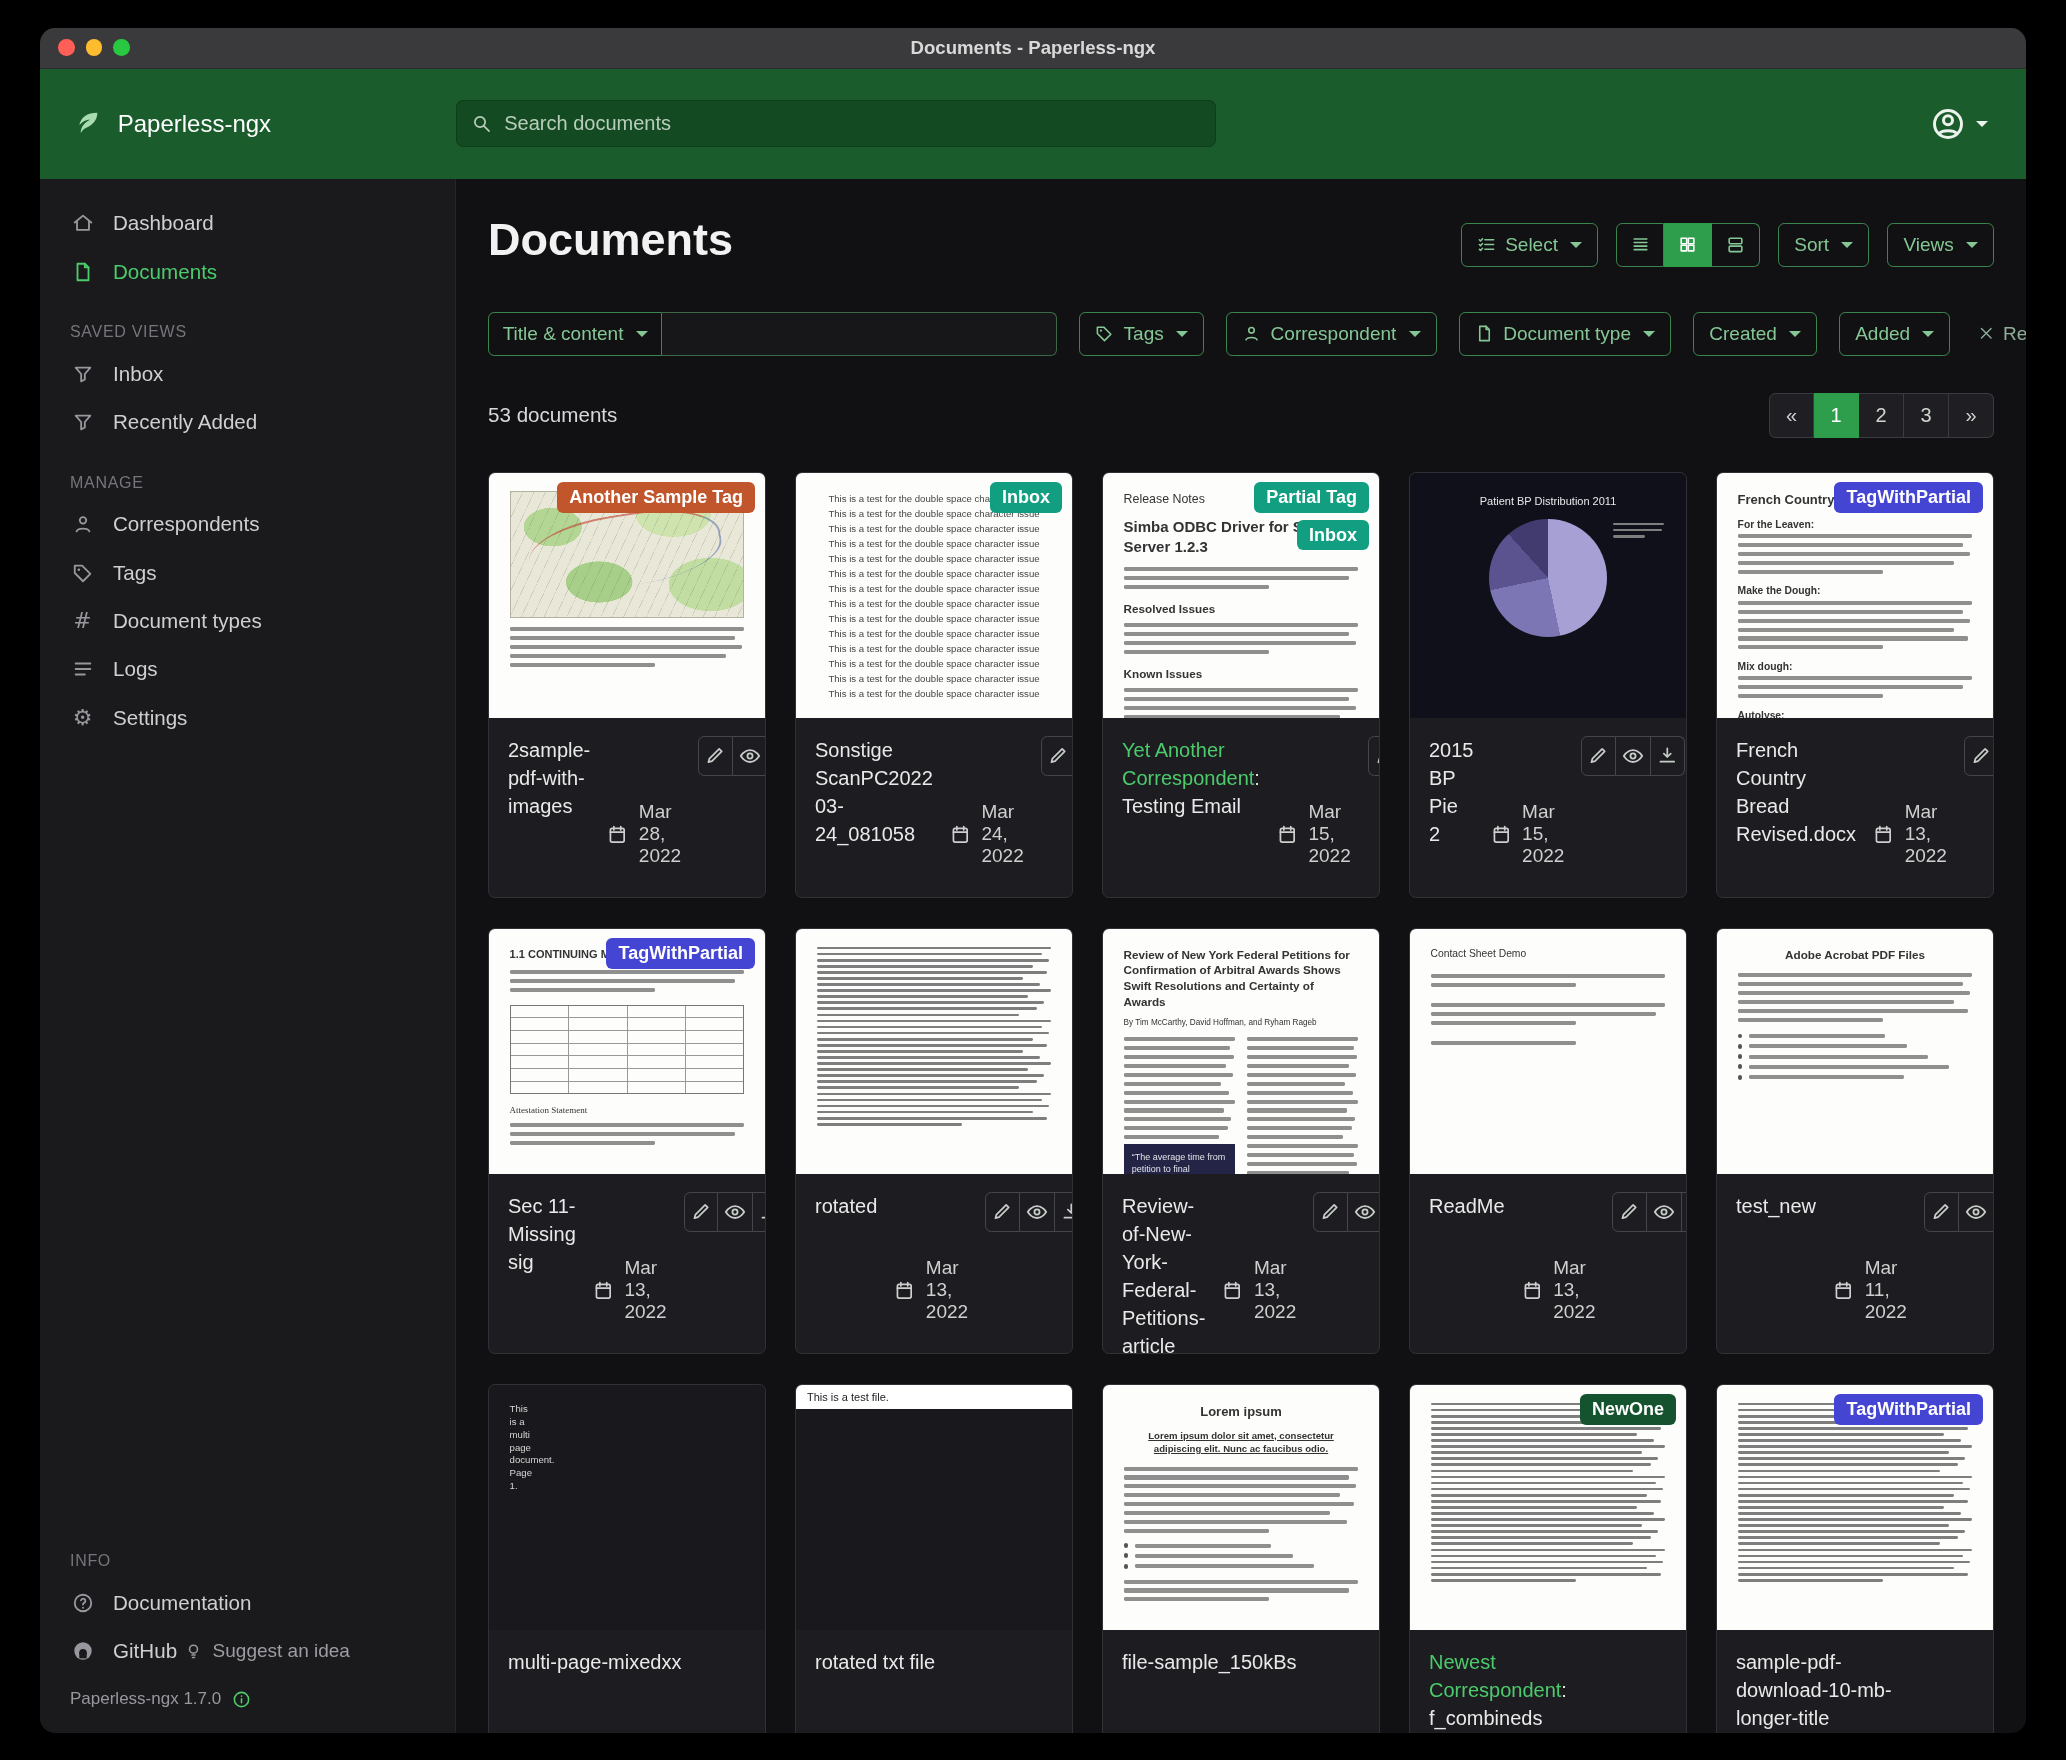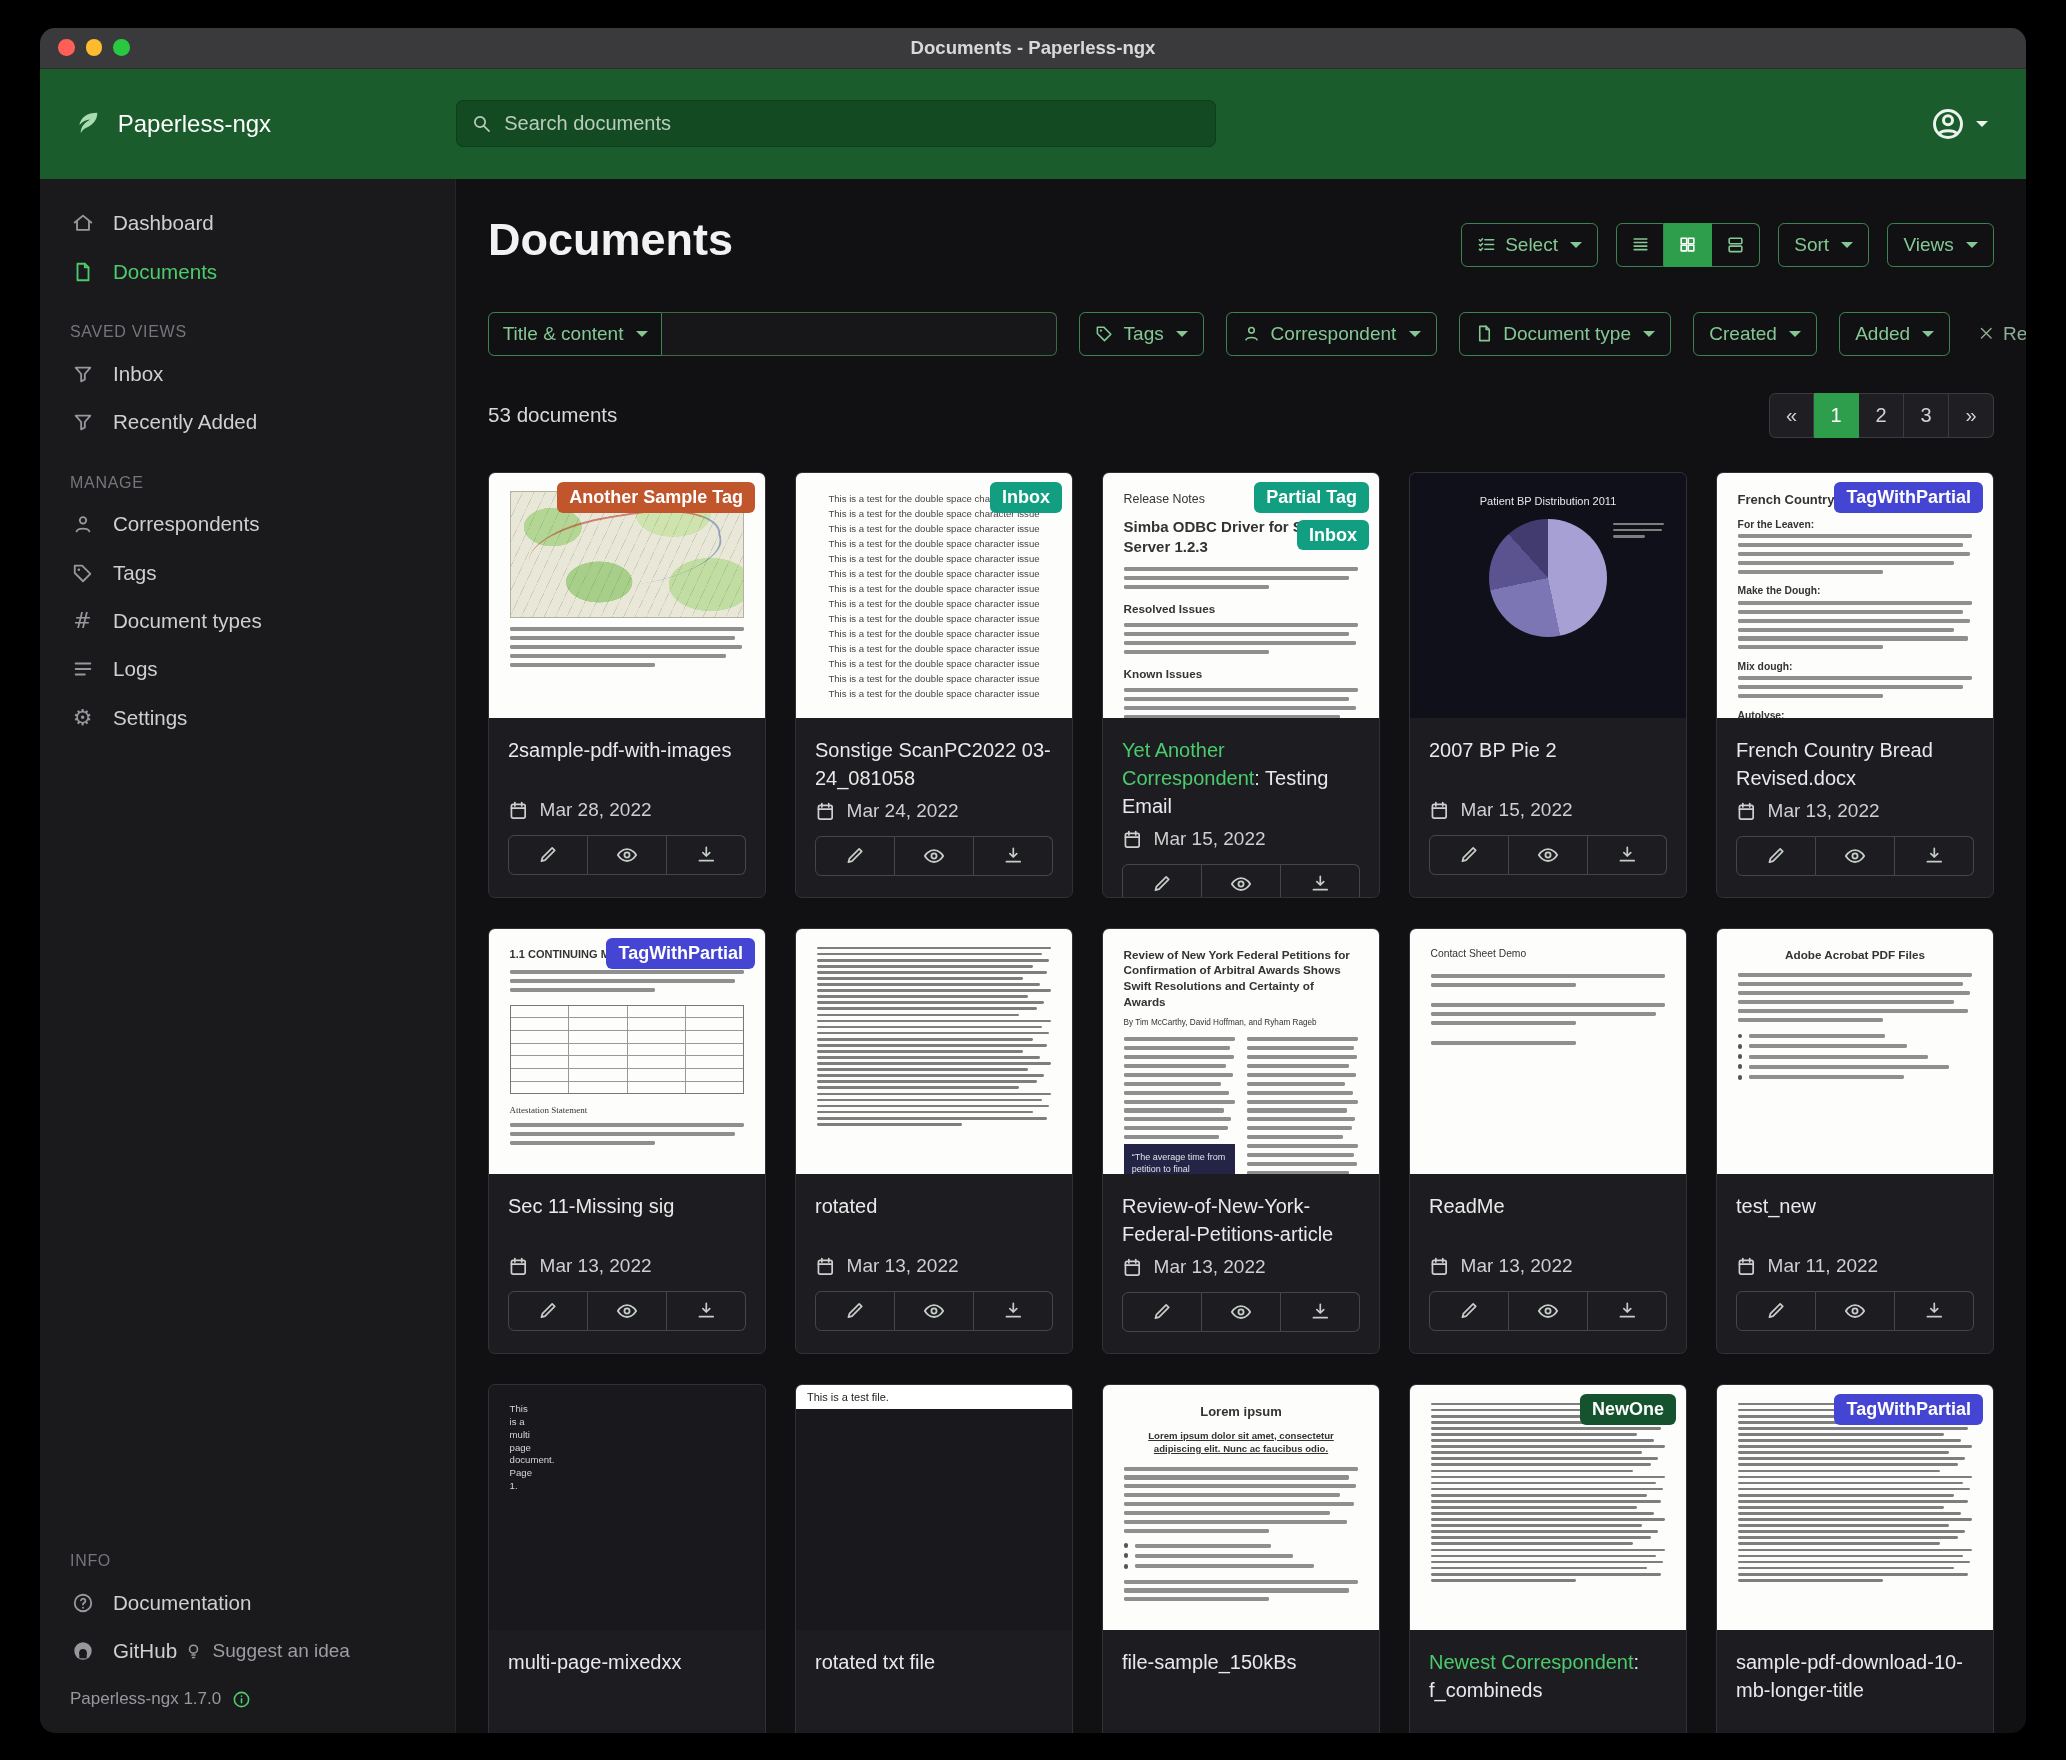--- a/index.html
+++ b/index.html
@@ -65,21 +65,21 @@
   .pg + .pg{border-left:0;}
   .pg:first-child{border-radius:6.2px 0 0 6.2px;}
   .pg:last-child{border-radius:0 6.2px 6.2px 0;}
   .pg.active{background:#2f9e4c;border-color:#2f9e4c;color:#fff;}
   
   .doc-grid{display:grid;grid-template-columns:repeat(5,1fr);gap:30px 29px;grid-auto-rows:426px;}
   .doc-card{background:#1d1d21;border:0.7px solid #303036;border-radius:6.9px;overflow:hidden;display:flex;flex-direction:column;}
   .thumb{position:relative;height:245px;flex:none;background:#fdfdfc;padding:18px 20.6px;overflow:hidden;box-sizing:border-box;}
   .thumb-tags{position:absolute;top:9.6px;right:9.6px;display:flex;flex-direction:column;align-items:flex-end;gap:6.9px;z-index:2;}
   .tag-chip{color:#fff;font-weight:700;font-size:18px;padding:4.8px 12.4px;border-radius:6.2px;white-space:nowrap;}
-  .card-body{padding:18px 19px 22px;display:flex;flex-direction:column;flex:1;min-height:0;}
+  .card-body{padding:18px 19px 16px;display:flex;flex-direction:row;flex:1;min-height:0;gap:17px;}
   .card-title{font-size:20px;color:#e9e9e9;line-height:1.4;}
   .card-title .correspondent{color:#4bcb6c;font-weight:400;}
   .card-date{display:flex;align-items:center;gap:11px;color:#cfcfcf;font-size:19px;margin-top:auto;padding:8.2px 0 13.7px;}
   .card-actions{display:flex;}
   .act{flex:1;height:40px;background:transparent;border:1.4px solid #45454c;color:#c6cdc7;display:flex;align-items:center;justify-content:center;cursor:pointer;}
   .act + .act{border-left:0;}
   .act:first-child{border-radius:6.2px 0 0 6.2px;}
   .act:last-child{border-radius:0 6.2px 6.2px 0;}
   
   .el-text{color:#333;line-height:1.35;margin-bottom:2.7px;}
@@ -585,21 +585,21 @@
                   <div class="el-pie" style="background: conic-gradient(rgb(166, 160, 212) 0deg, rgb(166, 160, 212) 168deg, rgb(125, 118, 181) 168deg, rgb(125, 118, 181) 258deg, rgb(90, 83, 144) 258deg, rgb(90, 83, 144) 318deg, rgb(65, 59, 112) 318deg, rgb(65, 59, 112) 360deg);"></div>
                   <div class="el-lines dense el-pie-legend">
                     <span class="tline" style="width: 100%;"></span>
                     <span class="tline" style="width: 96%;"></span>
                     <span class="tline" style="width: 62%;"></span>
                   </div>
                 </div>
               </div>
     </div>
     <div class="card-body">
-      <div class="card-title">2007 BP Pie 2</div>
+      <div class="card-title">2015 BP Pie 2</div>
       <div class="card-date">
         <span style="display:flex;">
                   <svg class="svgi" width="20.6" height="20.6" viewBox="0 0 24 24">
                     <rect x="4" y="5" width="16" height="16" rx="2"></rect>
                     <path d="M4 9.5h16M8 3v4M16 3v4"></path>
                   </svg>
                 </span>
         <span class="date-text">Mar 15, 2022</span>
       </div>
       <div class="card-actions">

